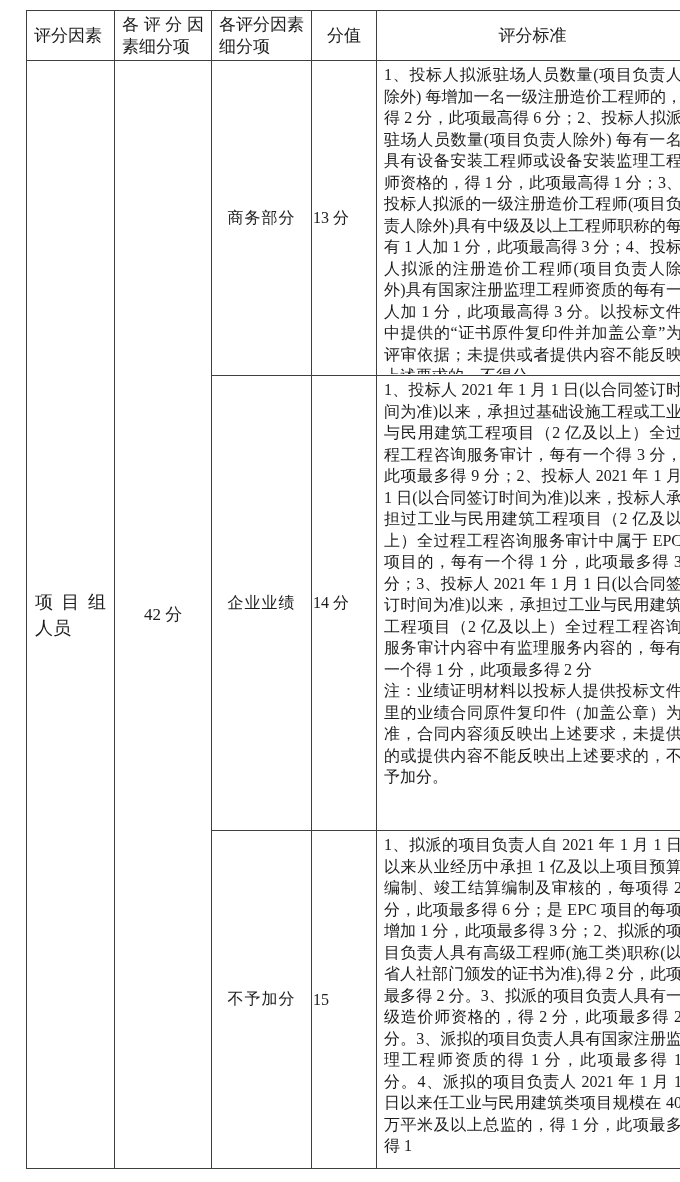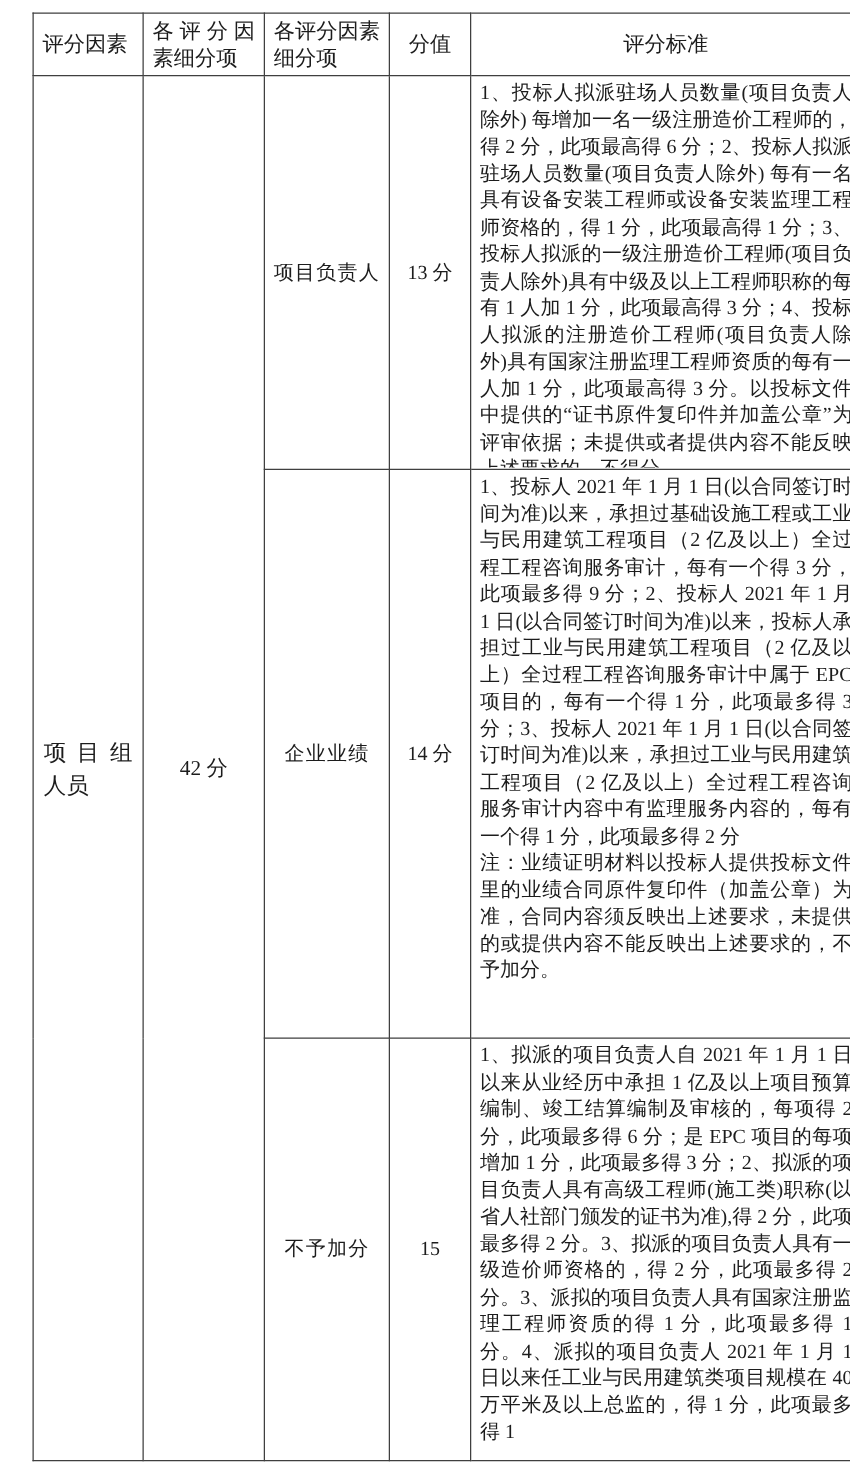--- a/index.html
+++ b/index.html
@@ -71,21 +71,20 @@
   }
   td.item-cell {
     font-size: 16px;
     text-align: center;
     vertical-align: middle;
     padding: 2px 4px;
     letter-spacing: 1px;
   }
   td.score-cell {
     font-size: 16px;
-    text-align: center;
     vertical-align: middle;
     margin-top: 20px;
   }
   td.criteria-cell {
     vertical-align: top;
     padding: 3px 6px 0 7px;
   }
   .criteria-text {
     font-size: 16px;
     line-height: 21.5px;
@@ -114,21 +113,21 @@
         <tr class="header-row">
       <th class="hcell h-left">评分因素</th>
       <th class="hcell h-left">各评分因素细分项</th>
       <th class="hcell h-left">各评分因素细分项</th>
       <th class="hcell h-center">分值</th>
       <th class="hcell h-center">评分标准</th>
     </tr>
     <tr class="row-1">
       <td class="factor-cell" rowspan="3">项目组人员</td>
       <td class="weight-cell" rowspan="3">42 分</td>
-      <td class="item-cell">项目负责人</td>
+      <td class="item-cell">商务部分</td>
       <td class="score-cell">13 分</td>
       <td class="criteria-cell">
         <div class="criteria-text ct-1">1、投标人拟派驻场人员数量(项目负责人除外) 每增加一名一级注册造价工程师的，得 2 分，此项最高得 6 分；2、投标人拟派驻场人员数量(项目负责人除外) 每有一名具有设备安装工程师或设备安装监理工程师资格的，得 1 分，此项最高得 1 分；3、投标人拟派的一级注册造价工程师(项目负责人除外)具有中级及以上工程师职称的每有 1 人加 1 分，此项最高得 3 分；4、投标人拟派的注册造价工程师(项目负责人除外)具有国家注册监理工程师资质的每有一人加 1 分，此项最高得 3 分。以投标文件中提供的“证书原件复印件并加盖公章”为评审依据；未提供或者提供内容不能反映上述要求的，不得分。</div>
       </td>
     </tr>
     <tr class="row-2">
       <td class="item-cell">企业业绩</td>
       <td class="score-cell">14 分</td>
       <td class="criteria-cell">
         <div class="criteria-text ct-2">1、投标人 2021 年 1 月 1 日(以合同签订时间为准)以来，承担过基础设施工程或工业与民用建筑工程项目（2 亿及以上）全过程工程咨询服务审计，每有一个得 3 分，此项最多得 9 分；2、投标人 2021 年 1 月 1 日(以合同签订时间为准)以来，投标人承担过工业与民用建筑工程项目（2 亿及以上）全过程工程咨询服务审计中属于 EPC 项目的，每有一个得 1 分，此项最多得 3 分；3、投标人 2021 年 1 月 1 日(以合同签订时间为准)以来，承担过工业与民用建筑工程项目（2 亿及以上）全过程工程咨询服务审计内容中有监理服务内容的，每有一个得 1 分，此项最多得 2 分

